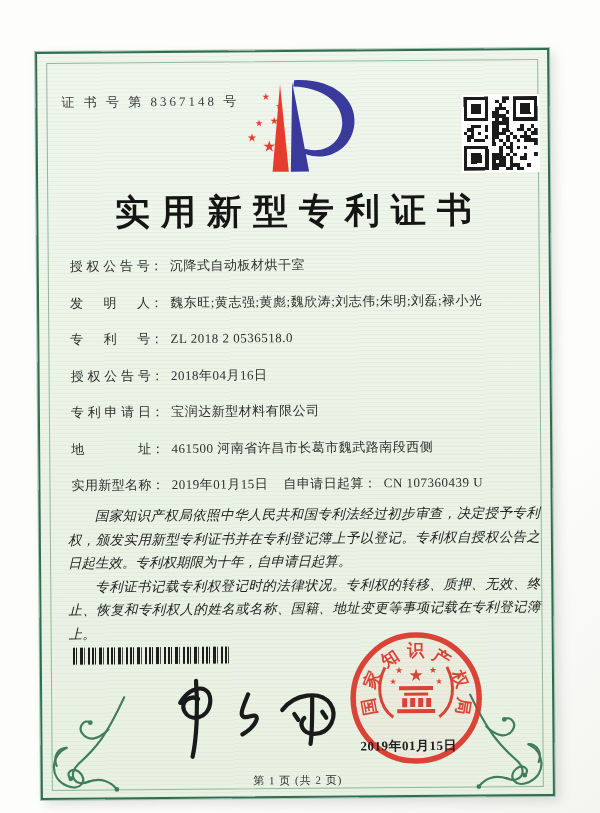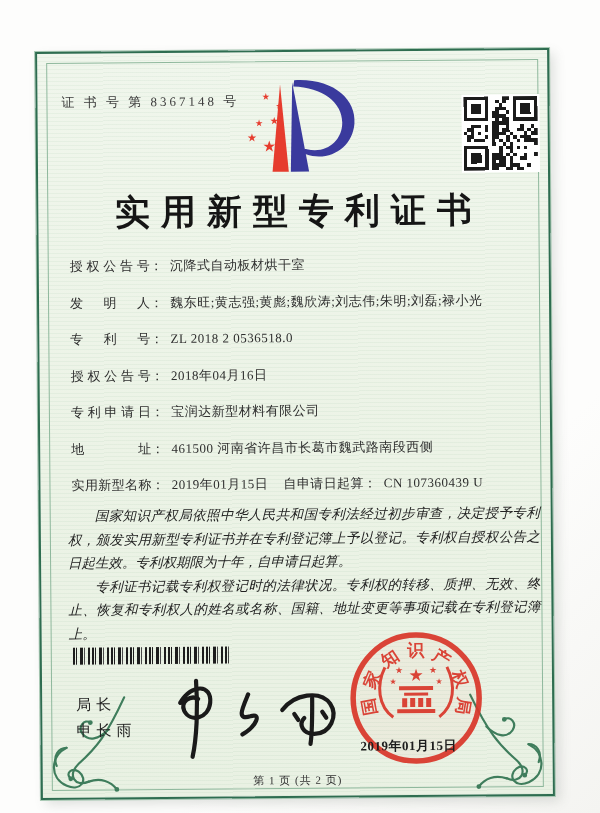--- a/index.html
+++ b/index.html
@@ -274,24 +274,20 @@
       </div>
     </div>
 
     <div class="bodytext">
       <p>国家知识产权局依照中华人民共和国专利法经过初步审查，决定授予专利权，颁发实用新型专利证书并在专利登记簿上予以登记。专利权自授权公告之日起生效。专利权期限为十年，自申请日起算。</p>
       <p>专利证书记载专利权登记时的法律状况。专利权的转移、质押、无效、终止、恢复和专利权人的姓名或名称、国籍、地址变更等事项记载在专利登记簿上。</p>
     </div>
 
     <div class="barcode"></div>
 
-    <div class="director">
-      <div>局长</div>
-      <div>申长雨</div>
-    </div>
 
     <svg class="signature" viewBox="0 0 190 102">
       <g fill="none" stroke="#1a1a1a" stroke-width="4.2" stroke-linecap="round" stroke-linejoin="round">
         <path d="M18,34 C30,14 50,16 48,34 C46,50 28,54 22,42 C18,33 28,26 36,30"></path>
         <path d="M34,12 C36,40 34,70 30,88"></path>
         <path d="M86,26 C80,40 74,52 88,48 C100,44 94,58 80,66"></path>
         <path d="M120,42 C132,26 158,22 168,36 C176,48 168,66 152,66 C140,66 136,56 142,50"></path>
         <path d="M150,30 C150,48 150,64 148,76"></path>
         <path d="M132,46 l4,6 M160,44 l4,6"></path>
       </g>

